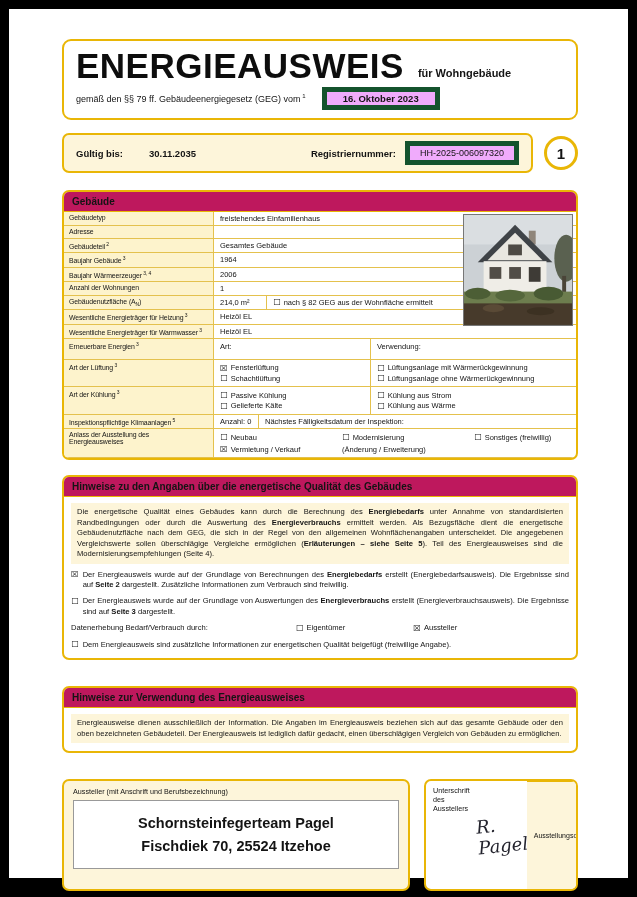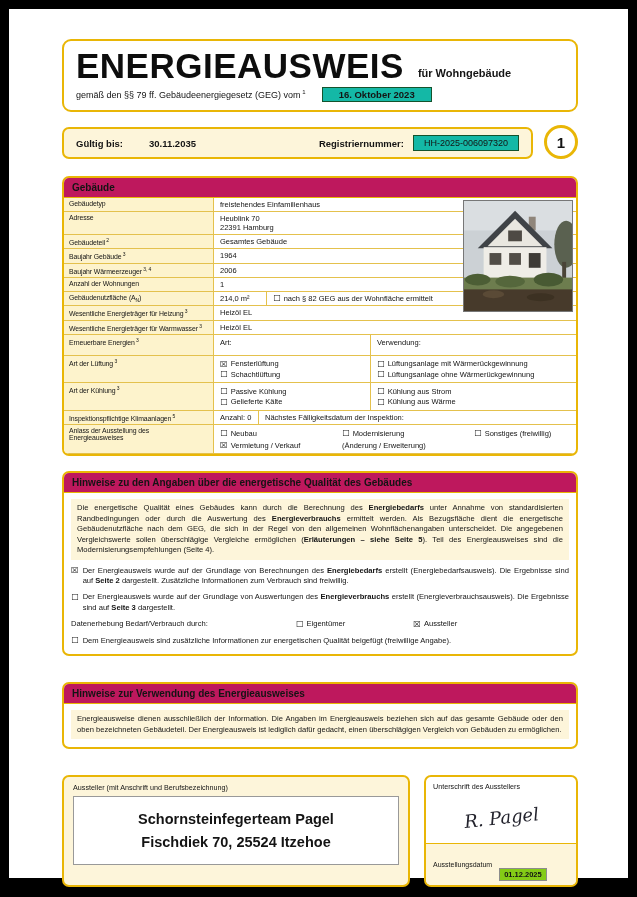--- a/index.html
+++ b/index.html
@@ -2,33 +2,33 @@
 <html><head>
 <meta charset="utf-8">
 <style>
   * { margin:0; padding:0; box-sizing:border-box; }
   html,body { width:637px; height:897px; overflow:hidden; }
   body { background:#000; font-family:"Liberation Sans", sans-serif; color:#141414; position:relative; }
   .page { position:absolute; left:9px; top:9px; width:619px; height:869px; background:#fff; padding:30px 50px 0 53px; }
 
   
   .box { border:2px solid #e9b606; border-radius:7px; background:#fff; overflow:hidden; }
-  .graybox { background:#14b8a6; border:1px solid #14532d; display:inline-block; padding:1px 12px; font-weight:bold; }
+  .graybox { background:#f0abfc; border:5px solid #14532d; display:inline-block; padding:1px 12px; font-weight:bold; }
 
   
   .header { border-radius:9px; padding:7px 12px 8px; margin-bottom:13px; }
   .title-row { display:flex; align-items:flex-end; }
   .title-row h1 { font-size:35px; font-weight:bold; letter-spacing:0.5px; line-height:1; color:#0d0d0d; }
   .subtitle { font-size:11px; font-weight:bold; margin-left:14px; padding-bottom:4px; }
   .law-row { display:flex; align-items:center; margin-top:4px; font-size:9px; }
   .law-row sup { font-size:6px; }
   .law-row .graybox { margin-left:16px; font-size:9.5px; padding:1px 16px; }
 
   
-  .validity-wrap { display:flex; align-items:flex-end; margin-bottom:17px; }
+  .validity-wrap { display:flex; align-items:center; margin-bottom:17px; }
   .validity { flex:1; margin-right:11px; background:#fdf5da; display:flex; align-items:center; padding:6px 12px; font-size:9.5px; }
   .validity .b { font-weight:bold; }
   .validity .vdate { margin-left:26px; }
   .validity .spacer { flex:1; }
   .validity .regno { margin-left:9px; font-weight:normal; font-size:9px; padding:2px 10px; }
   .pagecircle { width:34px; height:34px; border:3px solid #e9b606; border-radius:50%; background:#fff;
                 display:flex; align-items:center; justify-content:center; font-weight:bold; font-size:15px; }
 
   
   .band { background:#be185d; border-bottom:1px solid #e9b606; font-weight:bold; font-size:10px; padding:4px 8px; }
@@ -72,21 +72,21 @@
   .datarow .opt.g1 { margin-left:88px; }
   .datarow .opt.g2 { margin-left:68px; }
 
   
   .issuer-row { display:flex; gap:14px; margin-bottom:12px; }
   .issuer-left { flex:1; border:2px solid #e9b606; border-radius:7px; background:#fdf5da; padding:6px 9px 20px; }
   .small-title { font-size:7.2px; }
   .issuer-card { background:#fff; border:1px solid #999; margin-top:4px; padding:11px 8px; text-align:center; }
   .issuer-card div { font-size:14.5px; font-weight:bold; line-height:1.55; }
   .issuer-right { flex:0 0 154px; border:2px solid #e9b606; border-radius:7px; background:#fff;
-                  display:flex; flex-direction:column; overflow:hidden; }
+                  display:flex; flex-direction:row; overflow:hidden; }
   .sig-title { padding:5px 7px 0; }
   .sig { flex:1; display:flex; align-items:center; justify-content:center; min-height:38px; }
   .sig span { font-family:"DejaVu Serif", serif; font-style:italic; font-size:18px; transform:rotate(-6deg); color:#23232d; }
   .sig-bottom { background:#fdf5da; border-top:1px solid #e9b606; padding:4px 7px; display:flex; align-items:center; gap:7px; font-size:7px; }
   .sig-date { background:#84cc16; border:1px solid #8c8c8c; padding:1px 4px; font-weight:bold; font-size:7.5px;margin-top:20px; }
 
   
   .footnotes { padding-left:10px; font-size:6.4px; line-height:1.6; }
   .fn sup { font-size:5px; margin-right:4px; }
 </style>
@@ -123,24 +123,20 @@
     <div class="band">Gebäude</div>
     <div class="tbl">
 
       <div class="row">
         <div class="lbl">Gebäudetyp</div>
         <div class="val">freistehendes Einfamilienhaus</div>
       </div>
 
       <div class="row">
         <div class="lbl">Adresse</div>
-        <div class="val">
-          <div>Heublink 70</div>
-          <div>22391 Hamburg</div>
-        </div>
       </div>
 
       <div class="row">
         <div class="lbl"><span>Gebäudeteil</span> <sup>2</sup></div>
         <div class="val">Gesamtes Gebäude</div>
       </div>
 
       <div class="row">
         <div class="lbl"><span>Baujahr Gebäude</span> <sup>3</sup></div>
         <div class="val">1964</div>

